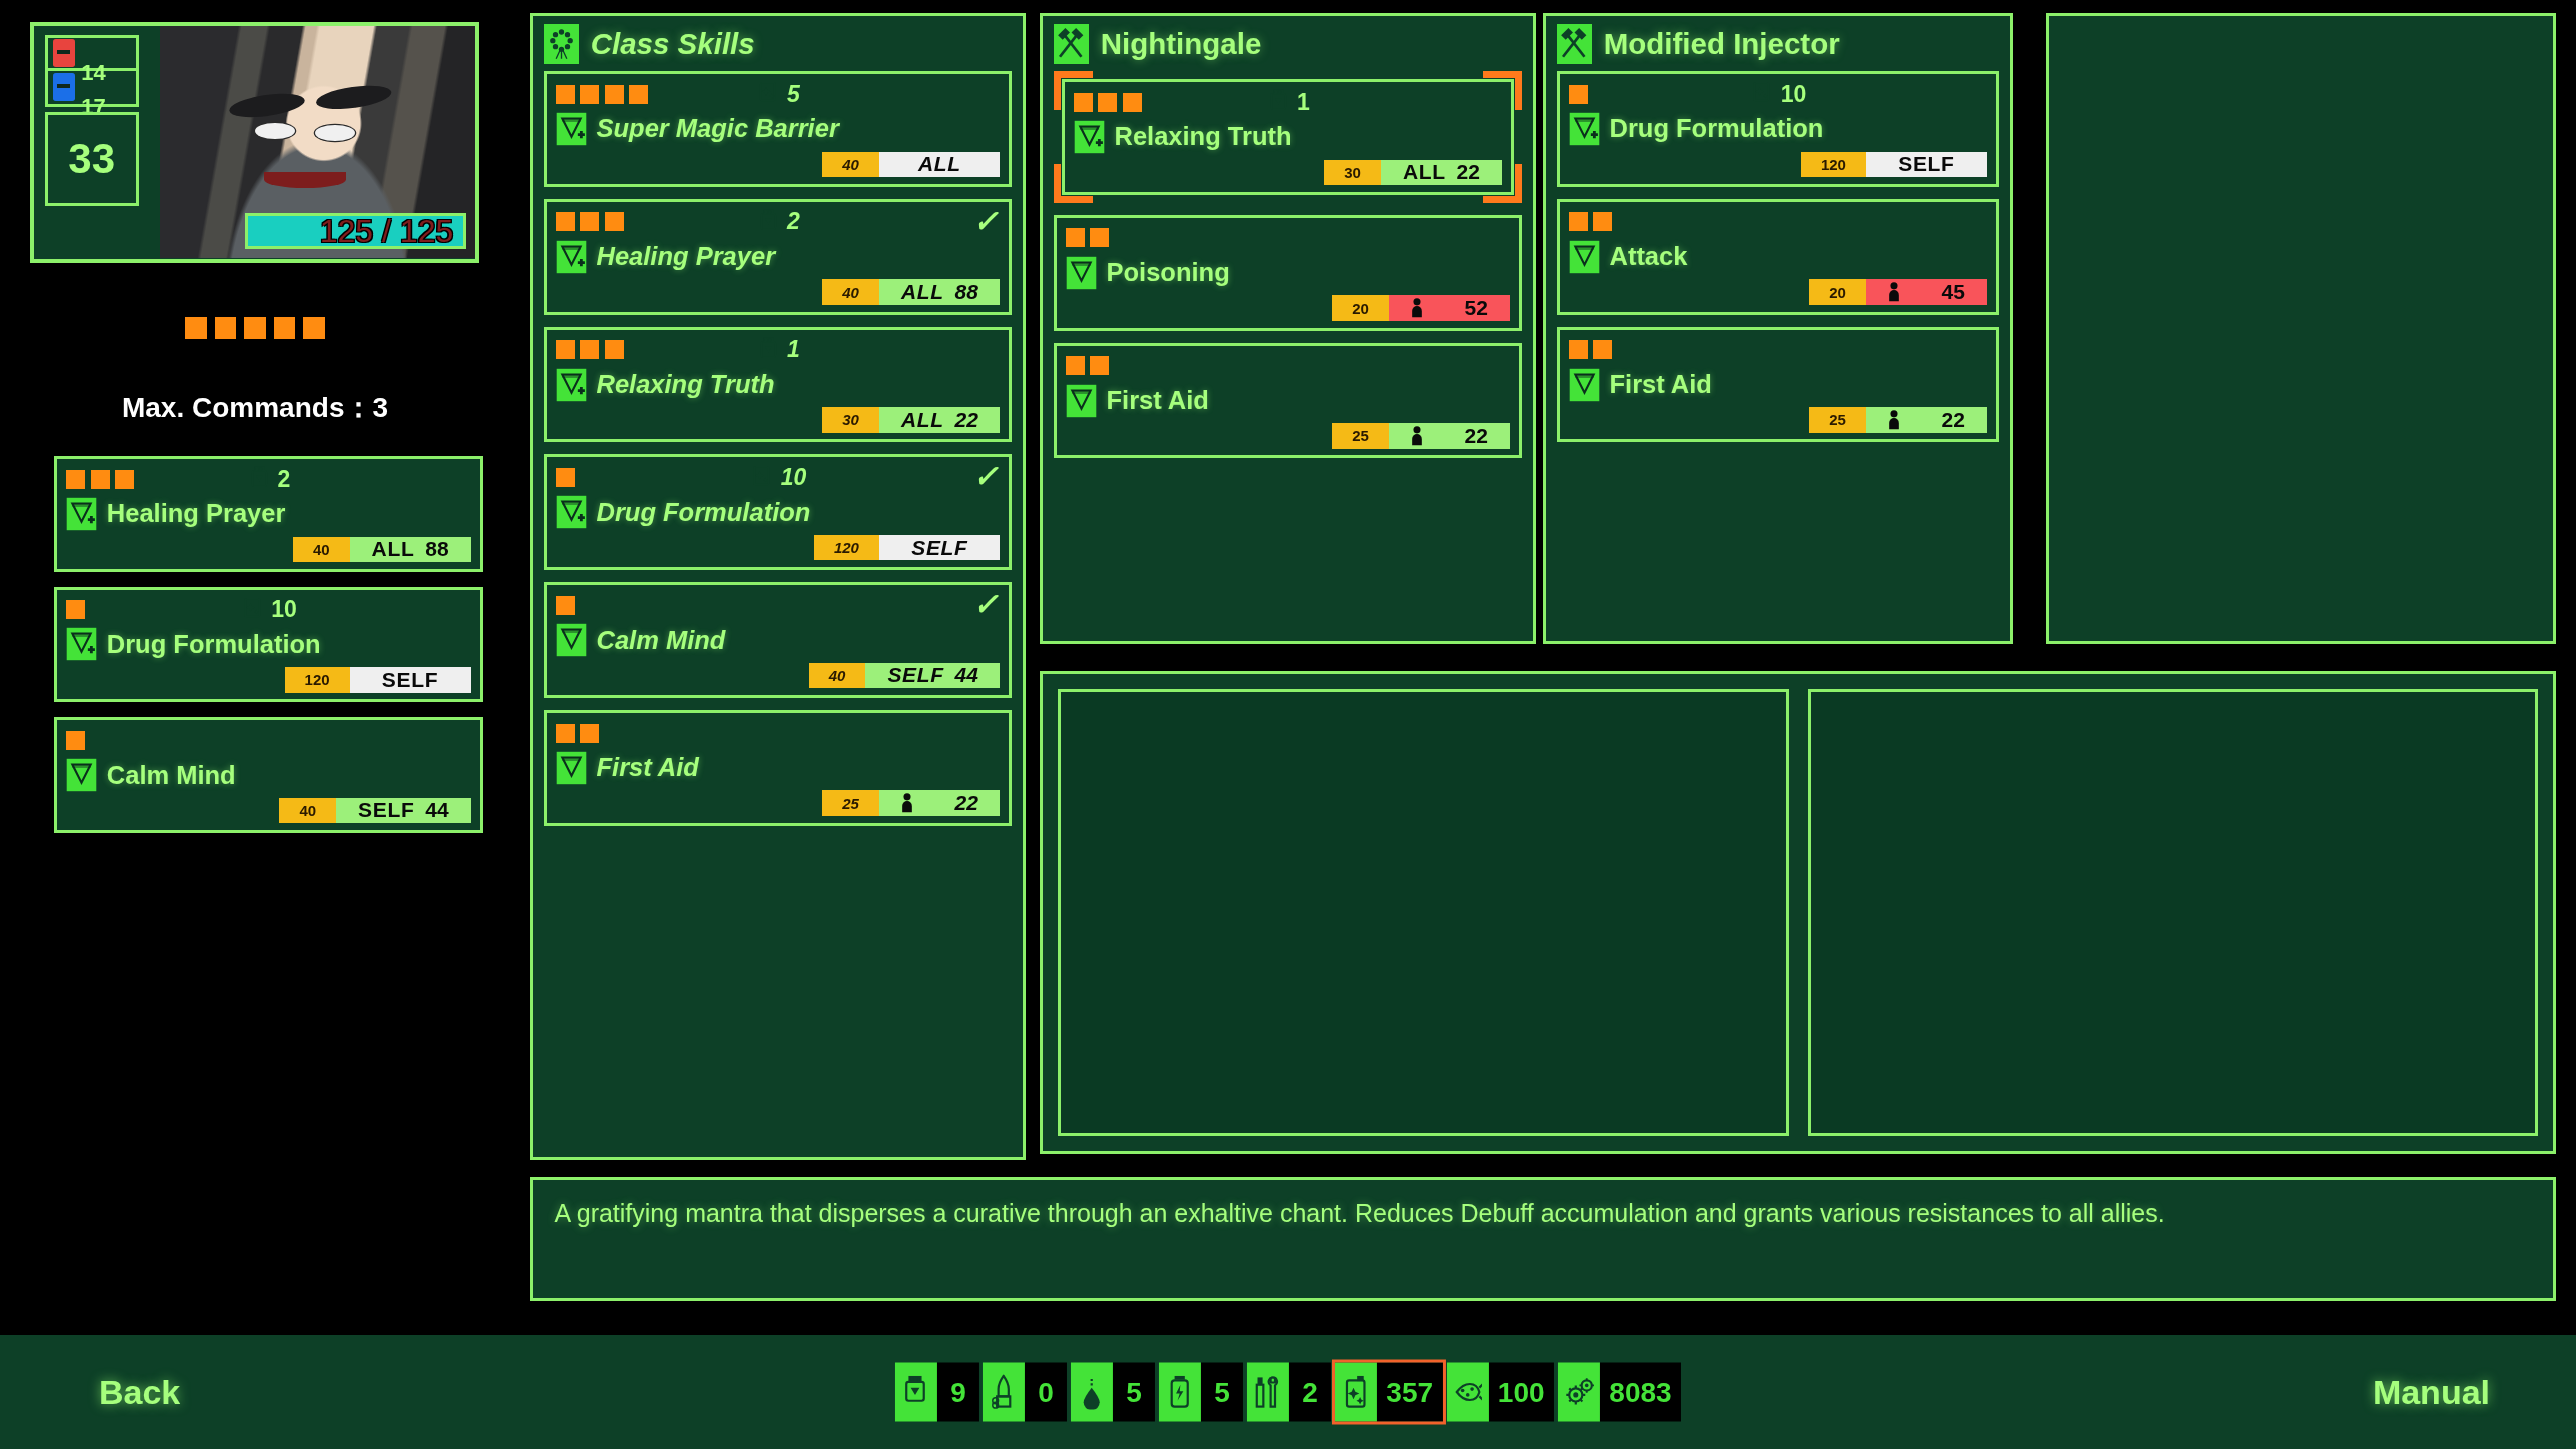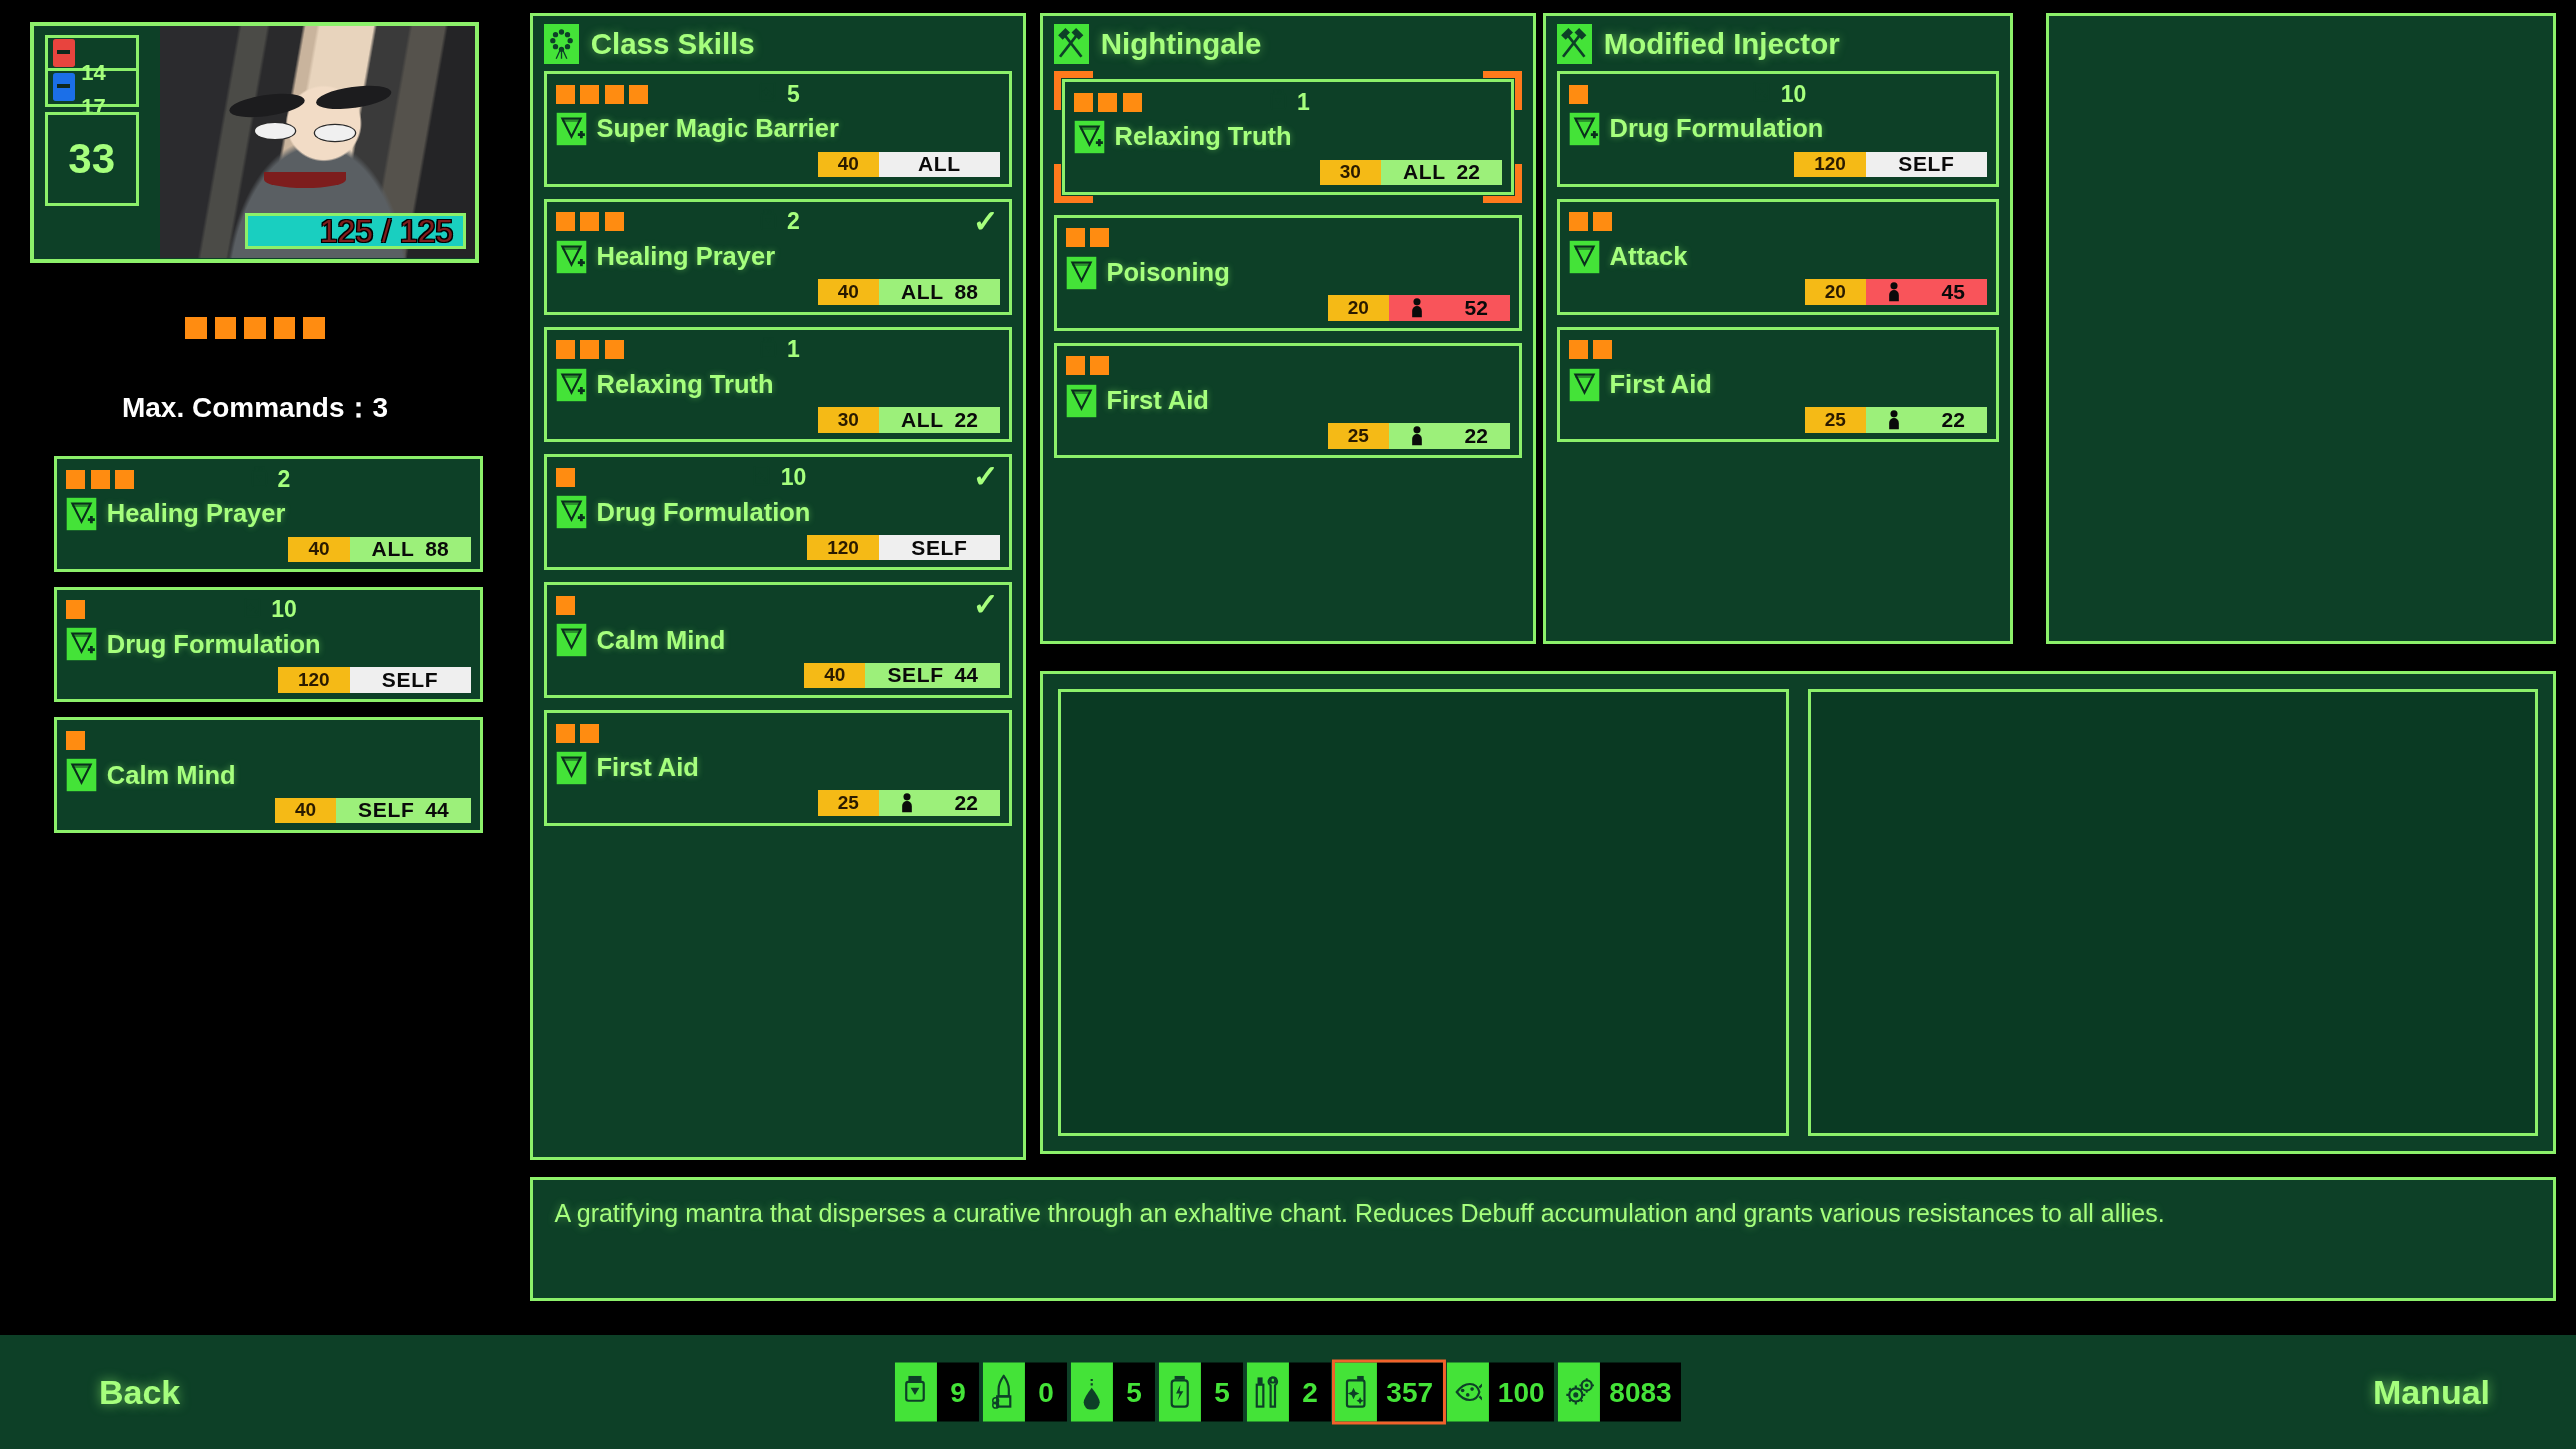--- a/index.html
+++ b/index.html
@@ -112,21 +112,21 @@
   .res-group{position:absolute;left:50%;transform:translateX(-50%);display:flex;align-items:center;gap:5.4px;}
   .res-icon{width:25.5px;height:28px;}
   .res-count{font-size:23px;font-weight:700;color:var(--text-bright);line-height:1;}
   .check{position:absolute;right:1.3px;top:-1.3px;font-size:31px;line-height:1;color:var(--text-bright);font-weight:700;}
   .card-mid{display:flex;align-items:center;gap:9.4px;height:40px;}
   .skill-ico{width:31px;height:34px;flex:0 0 auto;}
   .skill-name{font-size:25.5px;font-weight:600;color:var(--text-bright);white-space:nowrap;
     text-shadow:0 0 6.7px rgba(140,240,106,.45);}
   .card-bot{display:flex;justify-content:flex-end;height:25.5px;margin-top:2.7px;}
   .cost-box{
-    background:var(--amber);color:#2a1a00;font-size:19px;font-weight:700;
+    background:var(--amber);color:#2a1a00;font-size:15px;font-weight:700;
     min-width:55px;display:flex;align-items:center;justify-content:center;padding:0 20px;
   }
   .tgt-box{
     font-size:21px;font-weight:700;color:#0a0a0a;
     display:flex;align-items:center;justify-content:space-between;gap:10.7px;
     padding:0 22px;min-width:121px;
   }
   .tgt-box.all-white{background:#efefef;justify-content:center;}
   .tgt-box.ally{background:var(--lightgreen);}
   .tgt-box.enemy{background:var(--red);}
@@ -141,21 +141,21 @@
   .panel{
     position:absolute;border:3.4px solid var(--edge);background:var(--panel-bg);
   }
   .panel-head{display:flex;align-items:center;gap:12px;padding:8px 10.7px 4px 10.7px;}
   .head-ico{width:35px;height:40px;flex:0 0 auto;background:var(--icon-green);
     display:flex;align-items:center;justify-content:center;}
   .head-title{font-size:29.5px;font-weight:700;color:var(--text-bright);
     text-shadow:0 0 9.4px rgba(140,240,106,.55);white-space:nowrap;}
   .panel-body{padding:2.7px 10.7px 10.7px 10.7px;display:flex;flex-direction:column;gap:12px;}
 
-  #p-class{left:530px;top:13.4px;width:496px;height:1147px;}
+  #p-class{left:530px;top:13.4px;width:496px;height:1147px;font-style:italic;}
   #p-night{left:1040px;top:13.4px;width:496px;height:631px;}
   #p-inject{left:1543px;top:13.4px;width:470px;height:631px;}
   #p-stamp{left:2046px;top:13.4px;width:510px;height:631px;}
 
   
   .sel-wrap{position:relative;padding:8px;}
   .sel-wrap .br{position:absolute;width:39px;height:39px;border:7.4px solid var(--orange-sel);}
   .sel-wrap .br.tl{left:0;top:0;border-right:none;border-bottom:none;}
   .sel-wrap .br.tr{right:0;top:0;border-left:none;border-bottom:none;}
   .sel-wrap .br.bl{left:0;bottom:0;border-right:none;border-top:none;}

